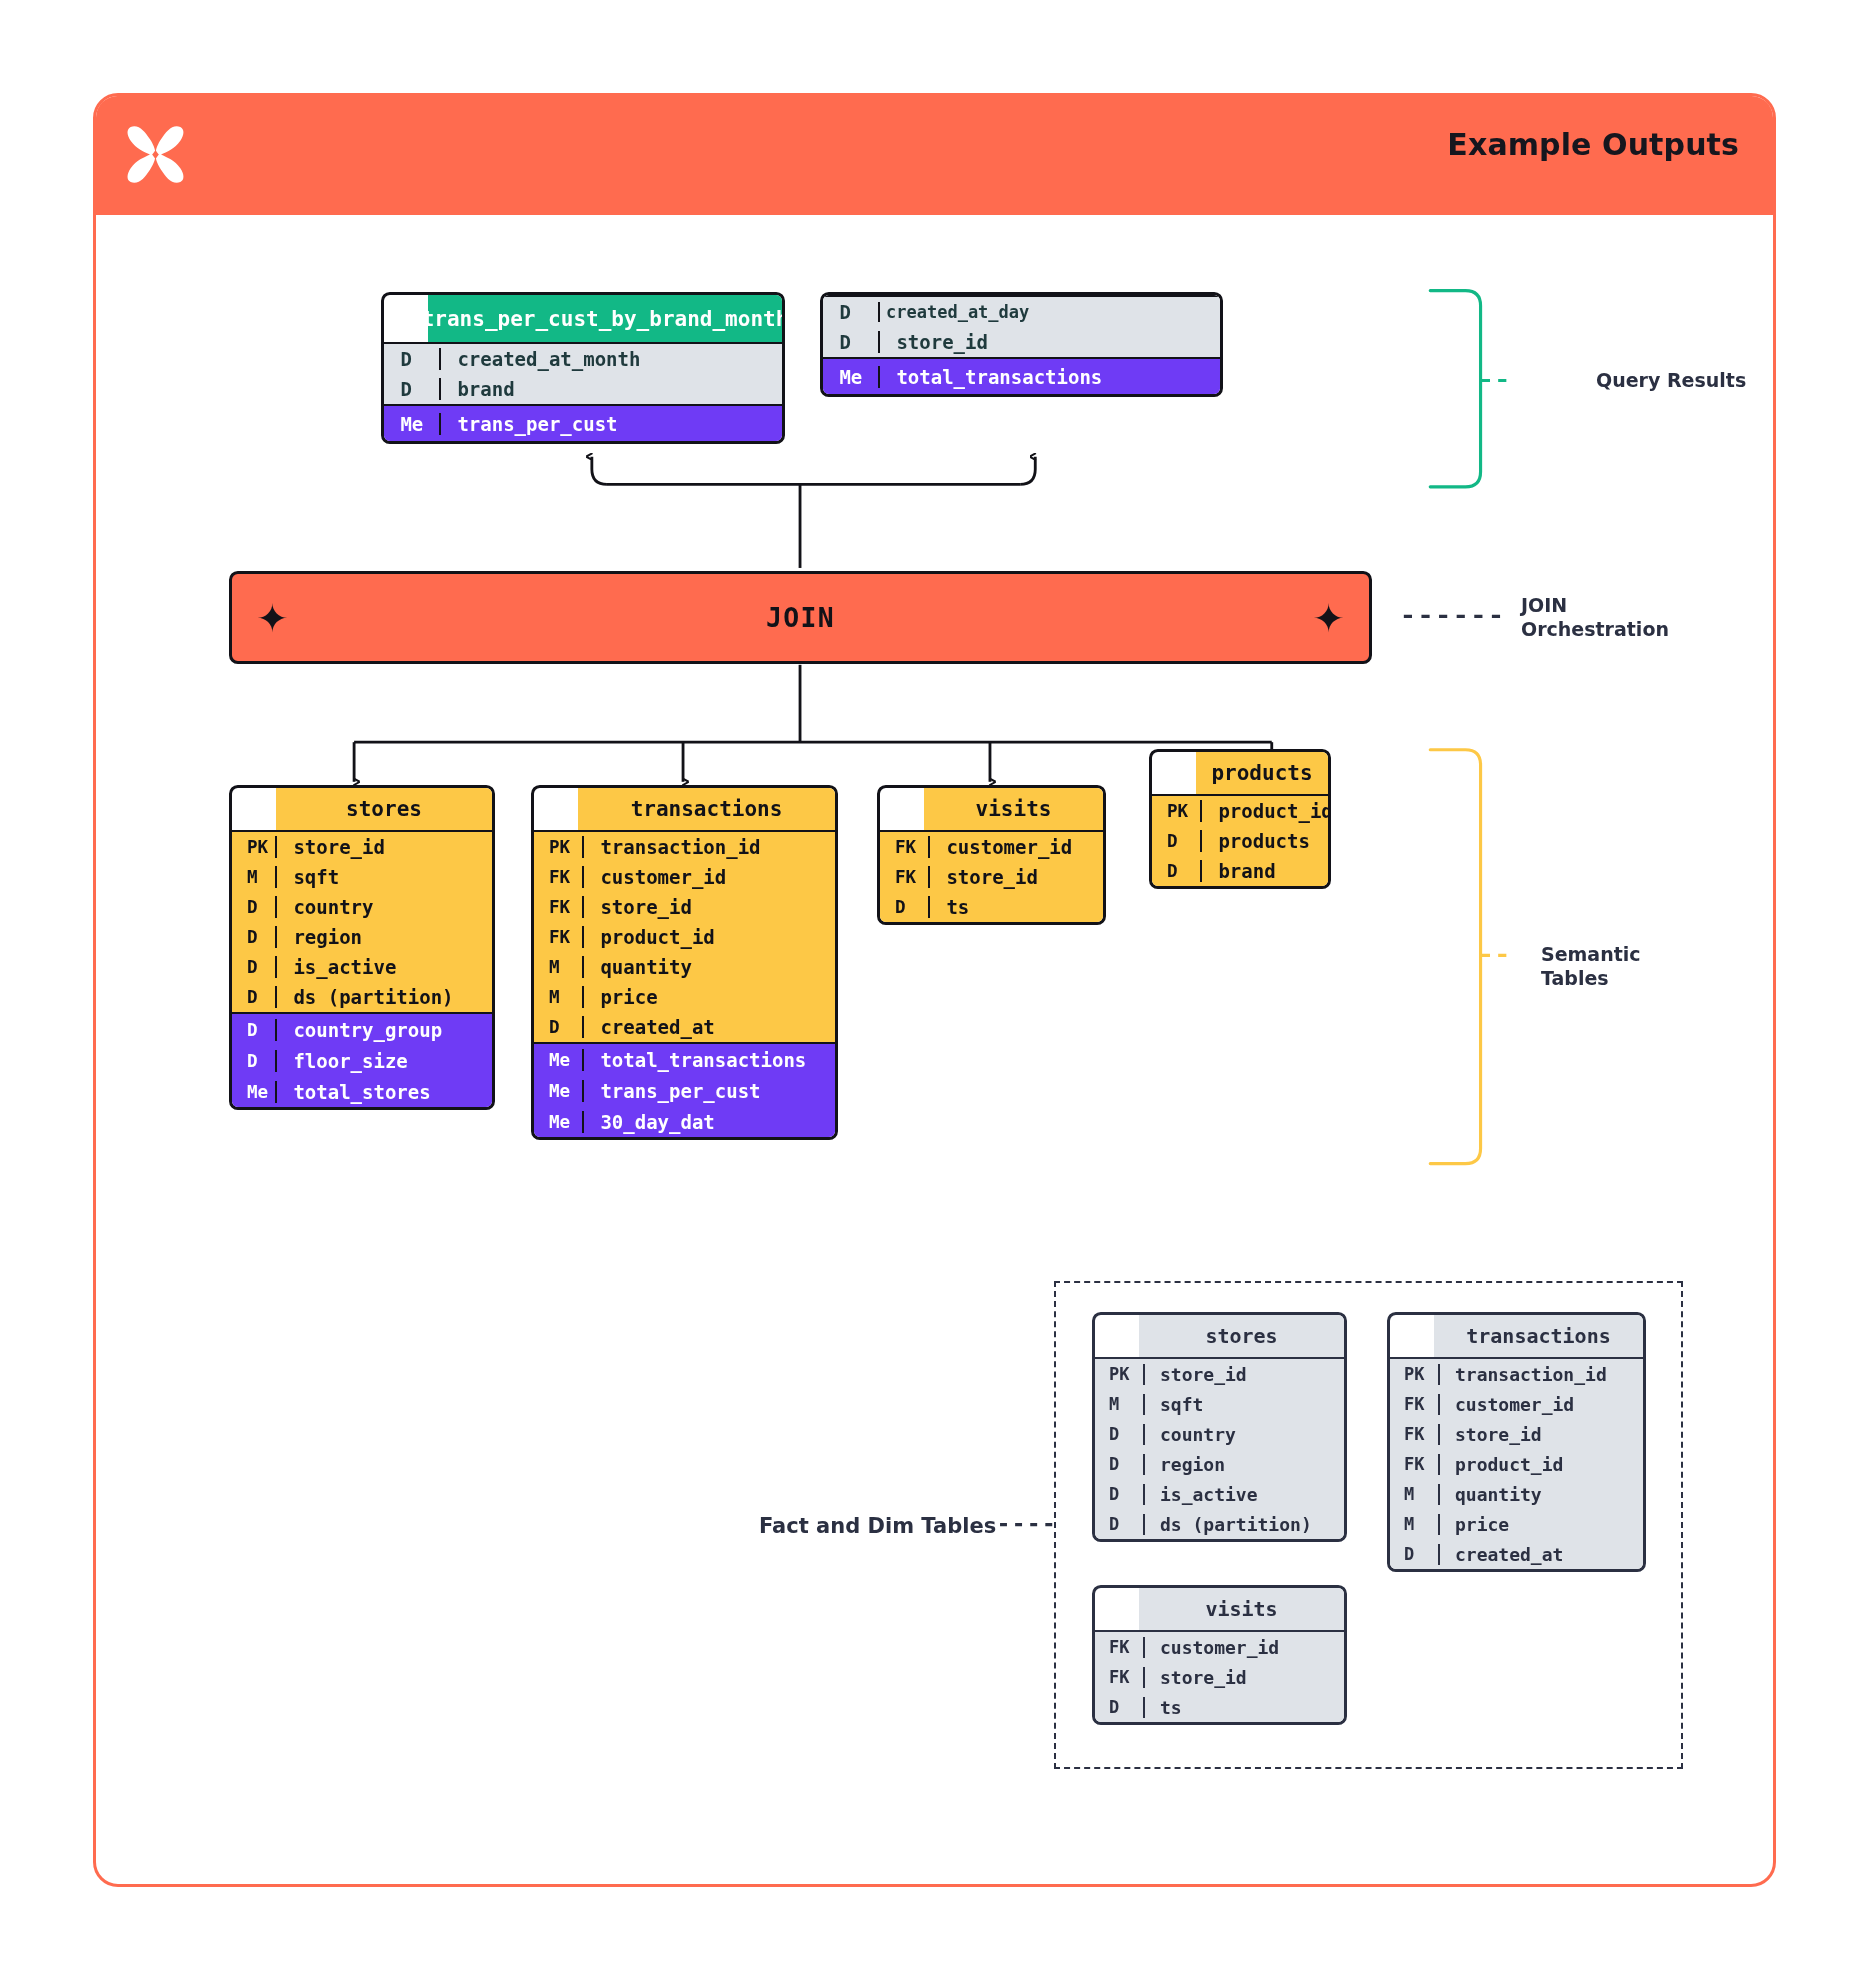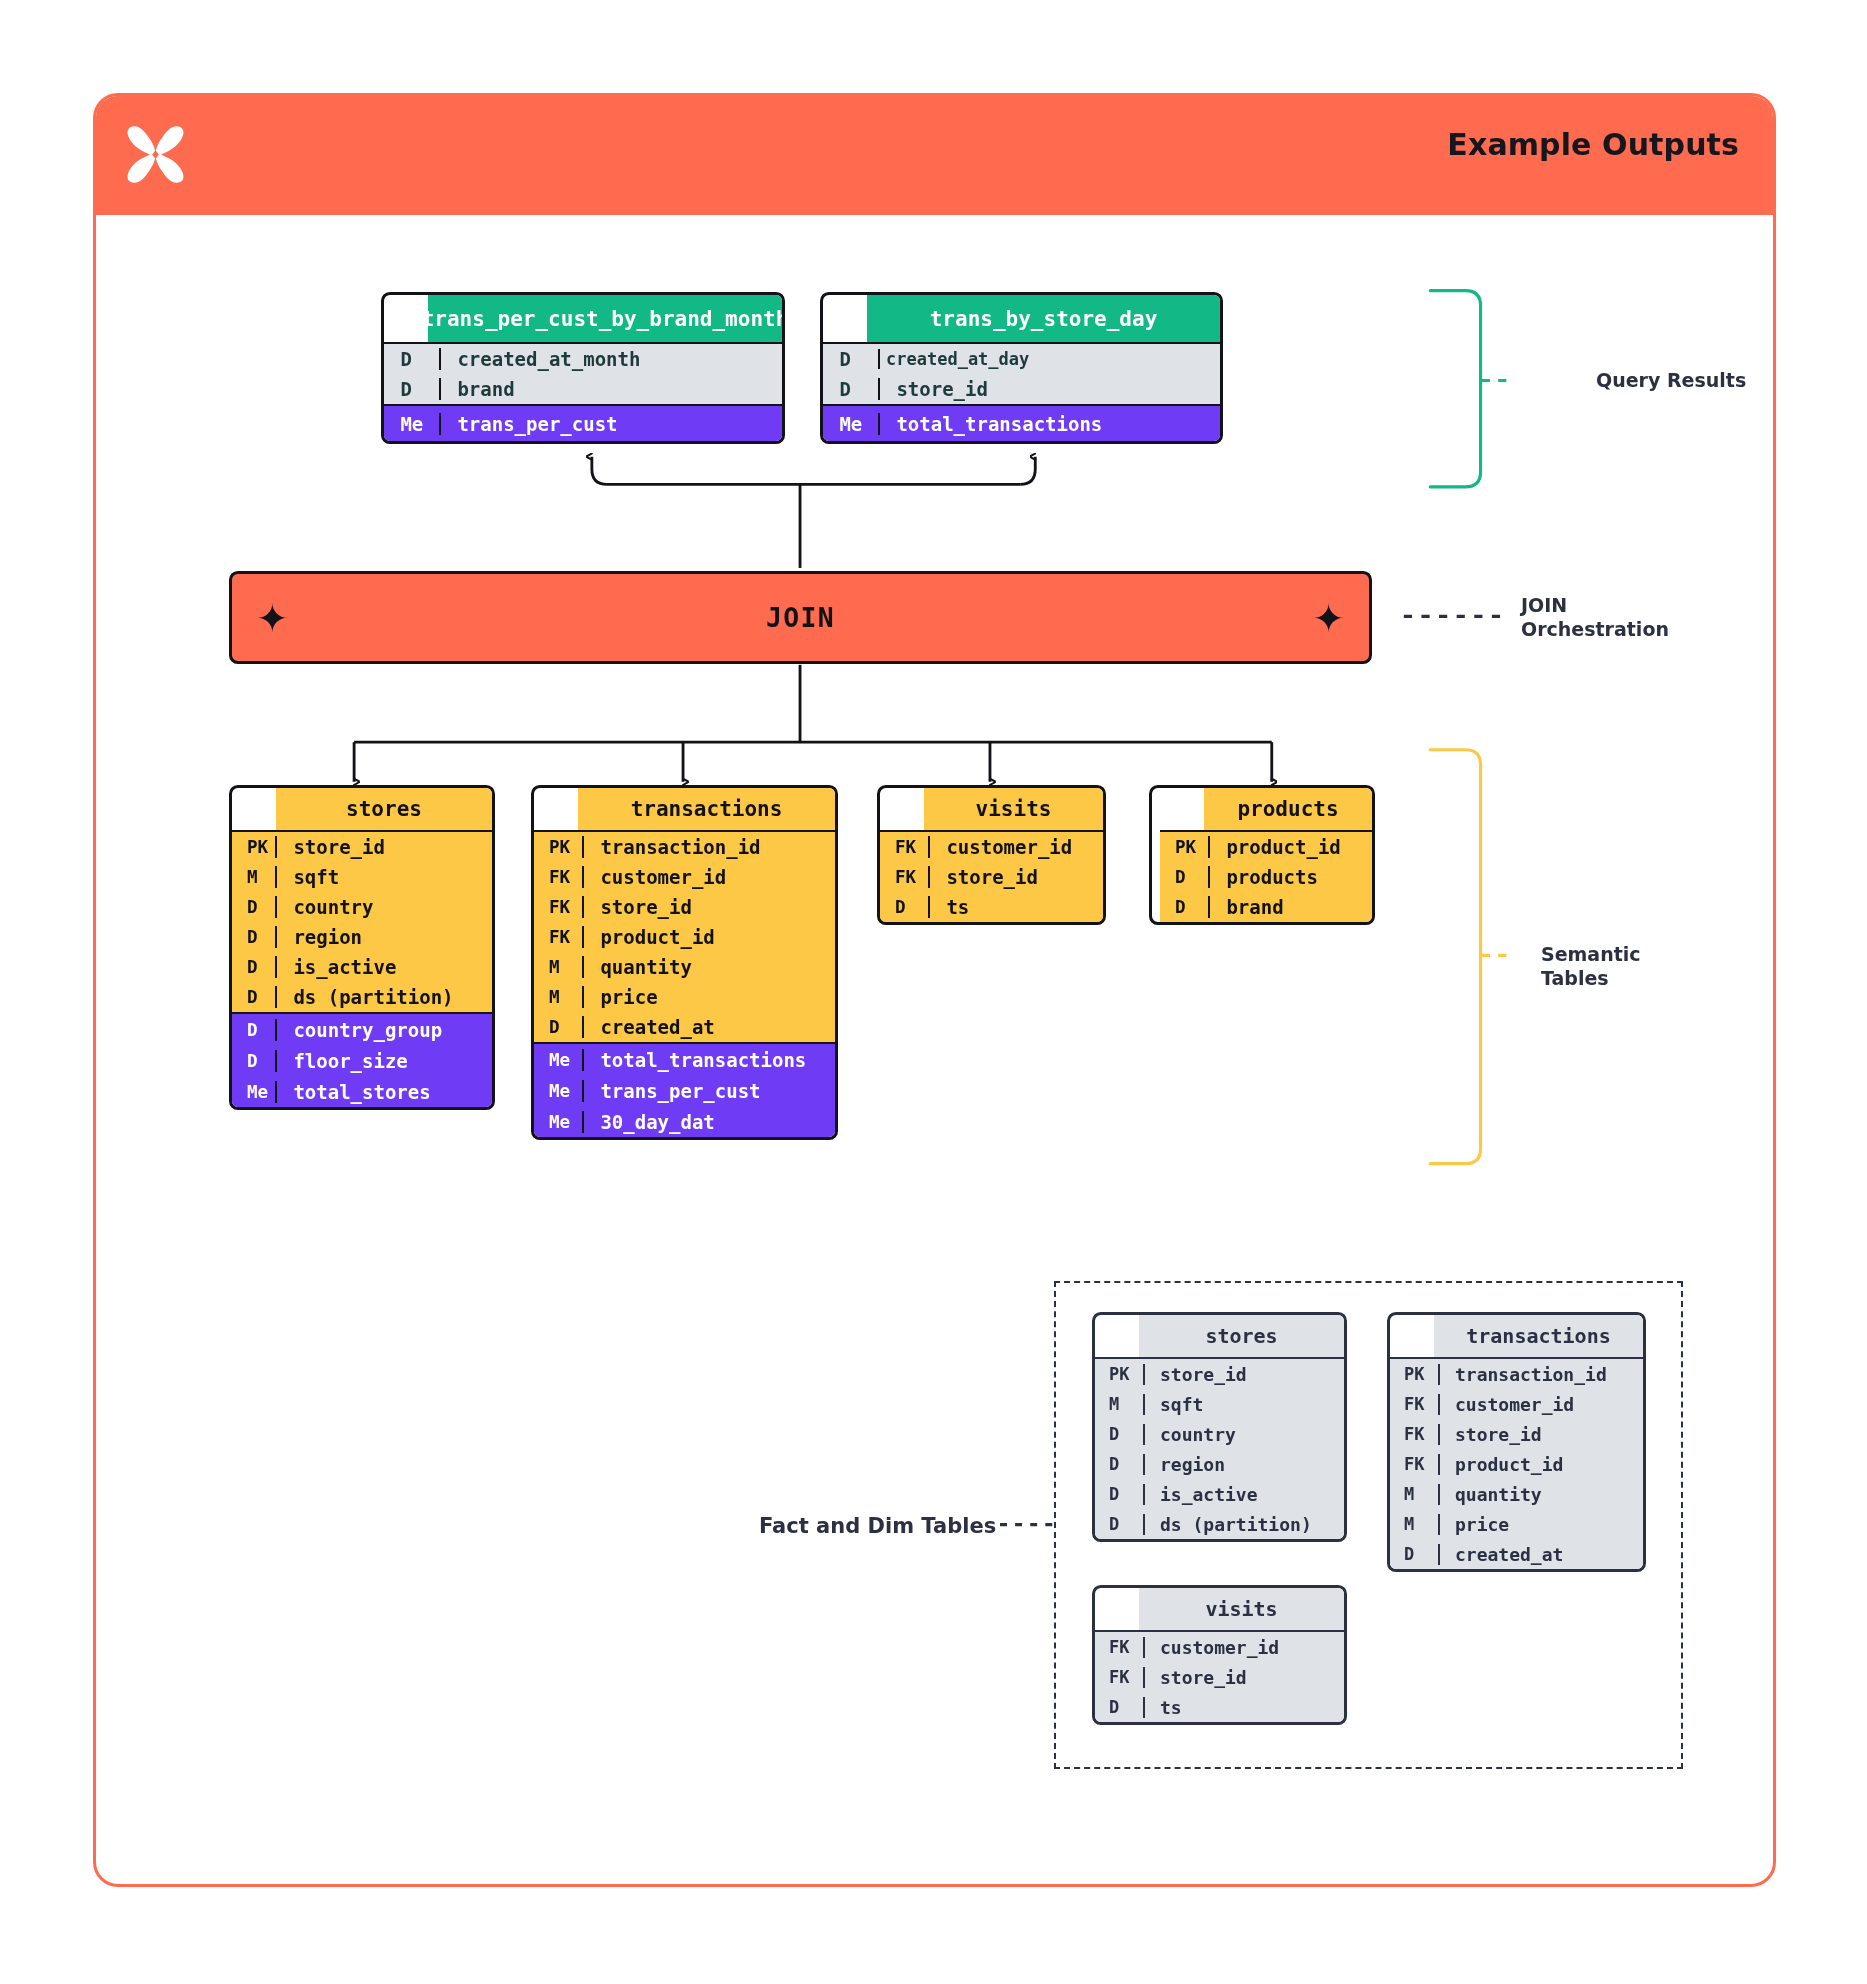--- a/index.html
+++ b/index.html
@@ -307,21 +307,20 @@
     </div>
     <div class="tbl-body body-met sep-h">
       <div class="row" style="height:35px;">
         <div class="k" style="width:55px; padding-left:16.4px; font-size:19px;">Me</div>
         <div class="v sep-v" style="padding-left:16.4px; font-size:19px;">trans_per_cust</div>
       </div>
     </div>
   </div>
 
   <div class="tbl t-green" style="left:820px; top:292px; width:403px;">
-    <div class="tbl-title" style="height:47px; font-size:21px;">trans_by_store_day</div>
     <div class="tbl-body body-dim sep-h">
       <div class="row" style="height:30px;">
         <div class="k" style="width:55px; padding-left:16.4px; font-size:19px;">D</div>
         <div class="v sep-v" style="padding-left:6px; font-size:17px;">created_at_day</div>
       </div>
       <div class="row" style="height:30px;">
         <div class="k" style="width:55px; padding-left:16.4px; font-size:19px;">D</div>
         <div class="v sep-v" style="padding-left:16.4px; font-size:19px;">store_id</div>
       </div>
     </div>
@@ -442,21 +441,21 @@
         <div class="k" style="width:48px; padding-left:15px; font-size:17.6px;">FK</div>
         <div class="v sep-v" style="padding-left:16.4px; font-size:19px;">store_id</div>
       </div>
       <div class="row" style="height:30px;">
         <div class="k" style="width:48px; padding-left:15px; font-size:17.6px;">D</div>
         <div class="v sep-v" style="padding-left:16.4px; font-size:19px;">ts</div>
       </div>
     </div>
   </div>
 
-  <div class="tbl t-yellow" style="left:1149px; top:785px; width:226px;padding-left:8px;">
+  <div class="tbl t-yellow" style="left:1149px; top:749px; width:182px;">
     <div class="tbl-title" style="height:42px; font-size:21px;">products</div>
     <div class="tbl-body body-dim sep-h">
       <div class="row" style="height:30px;">
         <div class="k" style="width:48px; padding-left:15px; font-size:17.6px;">PK</div>
         <div class="v sep-v" style="padding-left:16.4px; font-size:19px;">product_id</div>
       </div>
       <div class="row" style="height:30px;">
         <div class="k" style="width:48px; padding-left:15px; font-size:17.6px;">D</div>
         <div class="v sep-v" style="padding-left:16.4px; font-size:19px;">products</div>
       </div>

